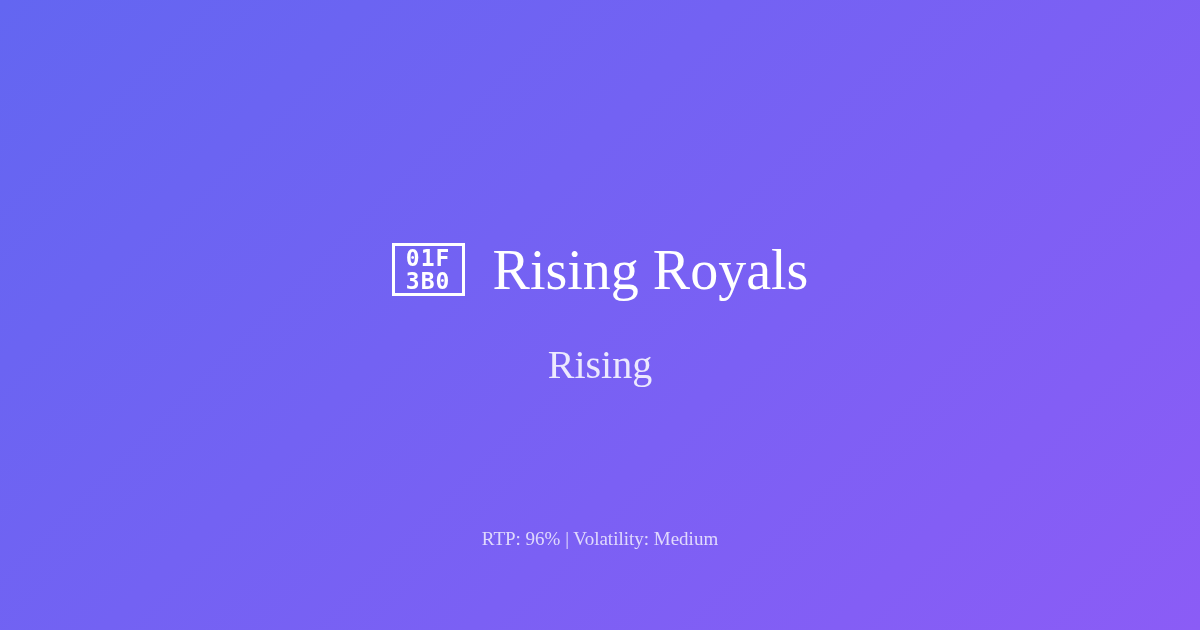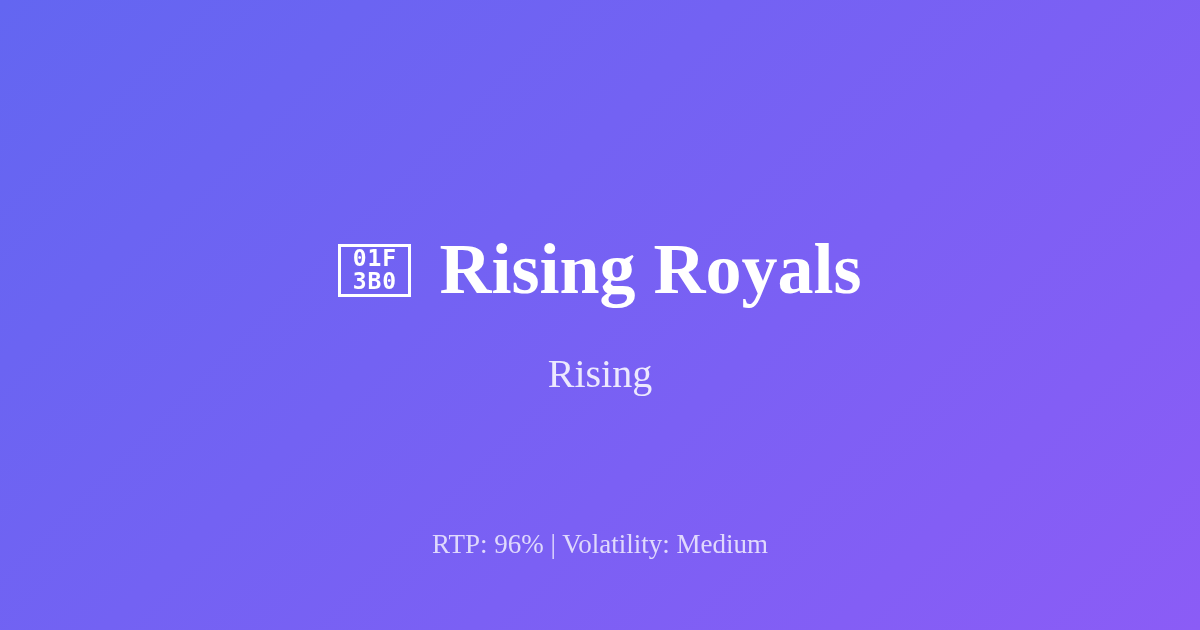--- a/index.html
+++ b/index.html
@@ -42,22 +42,22 @@
   .title-row {
     display: flex;
     align-items: center;
     justify-content: space-between;
     gap: 28px;
     margin: 0;
   }
 
   .game-title {
     font-family: "Liberation Serif", "DejaVu Serif", serif;
-    font-weight: bold;
-    font-size: 72px;
+    font-weight: normal;
+    font-size: 56px;
     line-height: 1.05;
     color: #ffffff;
     letter-spacing: 0px;
     white-space: nowrap;
     margin: 0;
   }
 
   
   .tofu-glyph {
     display: inline-flex;
@@ -88,21 +88,21 @@
     margin: 42px 0 0 0;
     white-space: nowrap;
   }
 
   .meta-line {
     position: absolute;
     left: 0;
     right: 0;
     top: 528px;
     font-family: "Liberation Serif", "DejaVu Serif", serif;
-    font-size: 27px;
+    font-size: 19px;
     line-height: 1.2;
     color: rgba(255, 255, 255, 0.76);
     text-align: center;
     white-space: nowrap;
   }
 </style>
 </head>
 <body>
 
 <div class="og-card">

